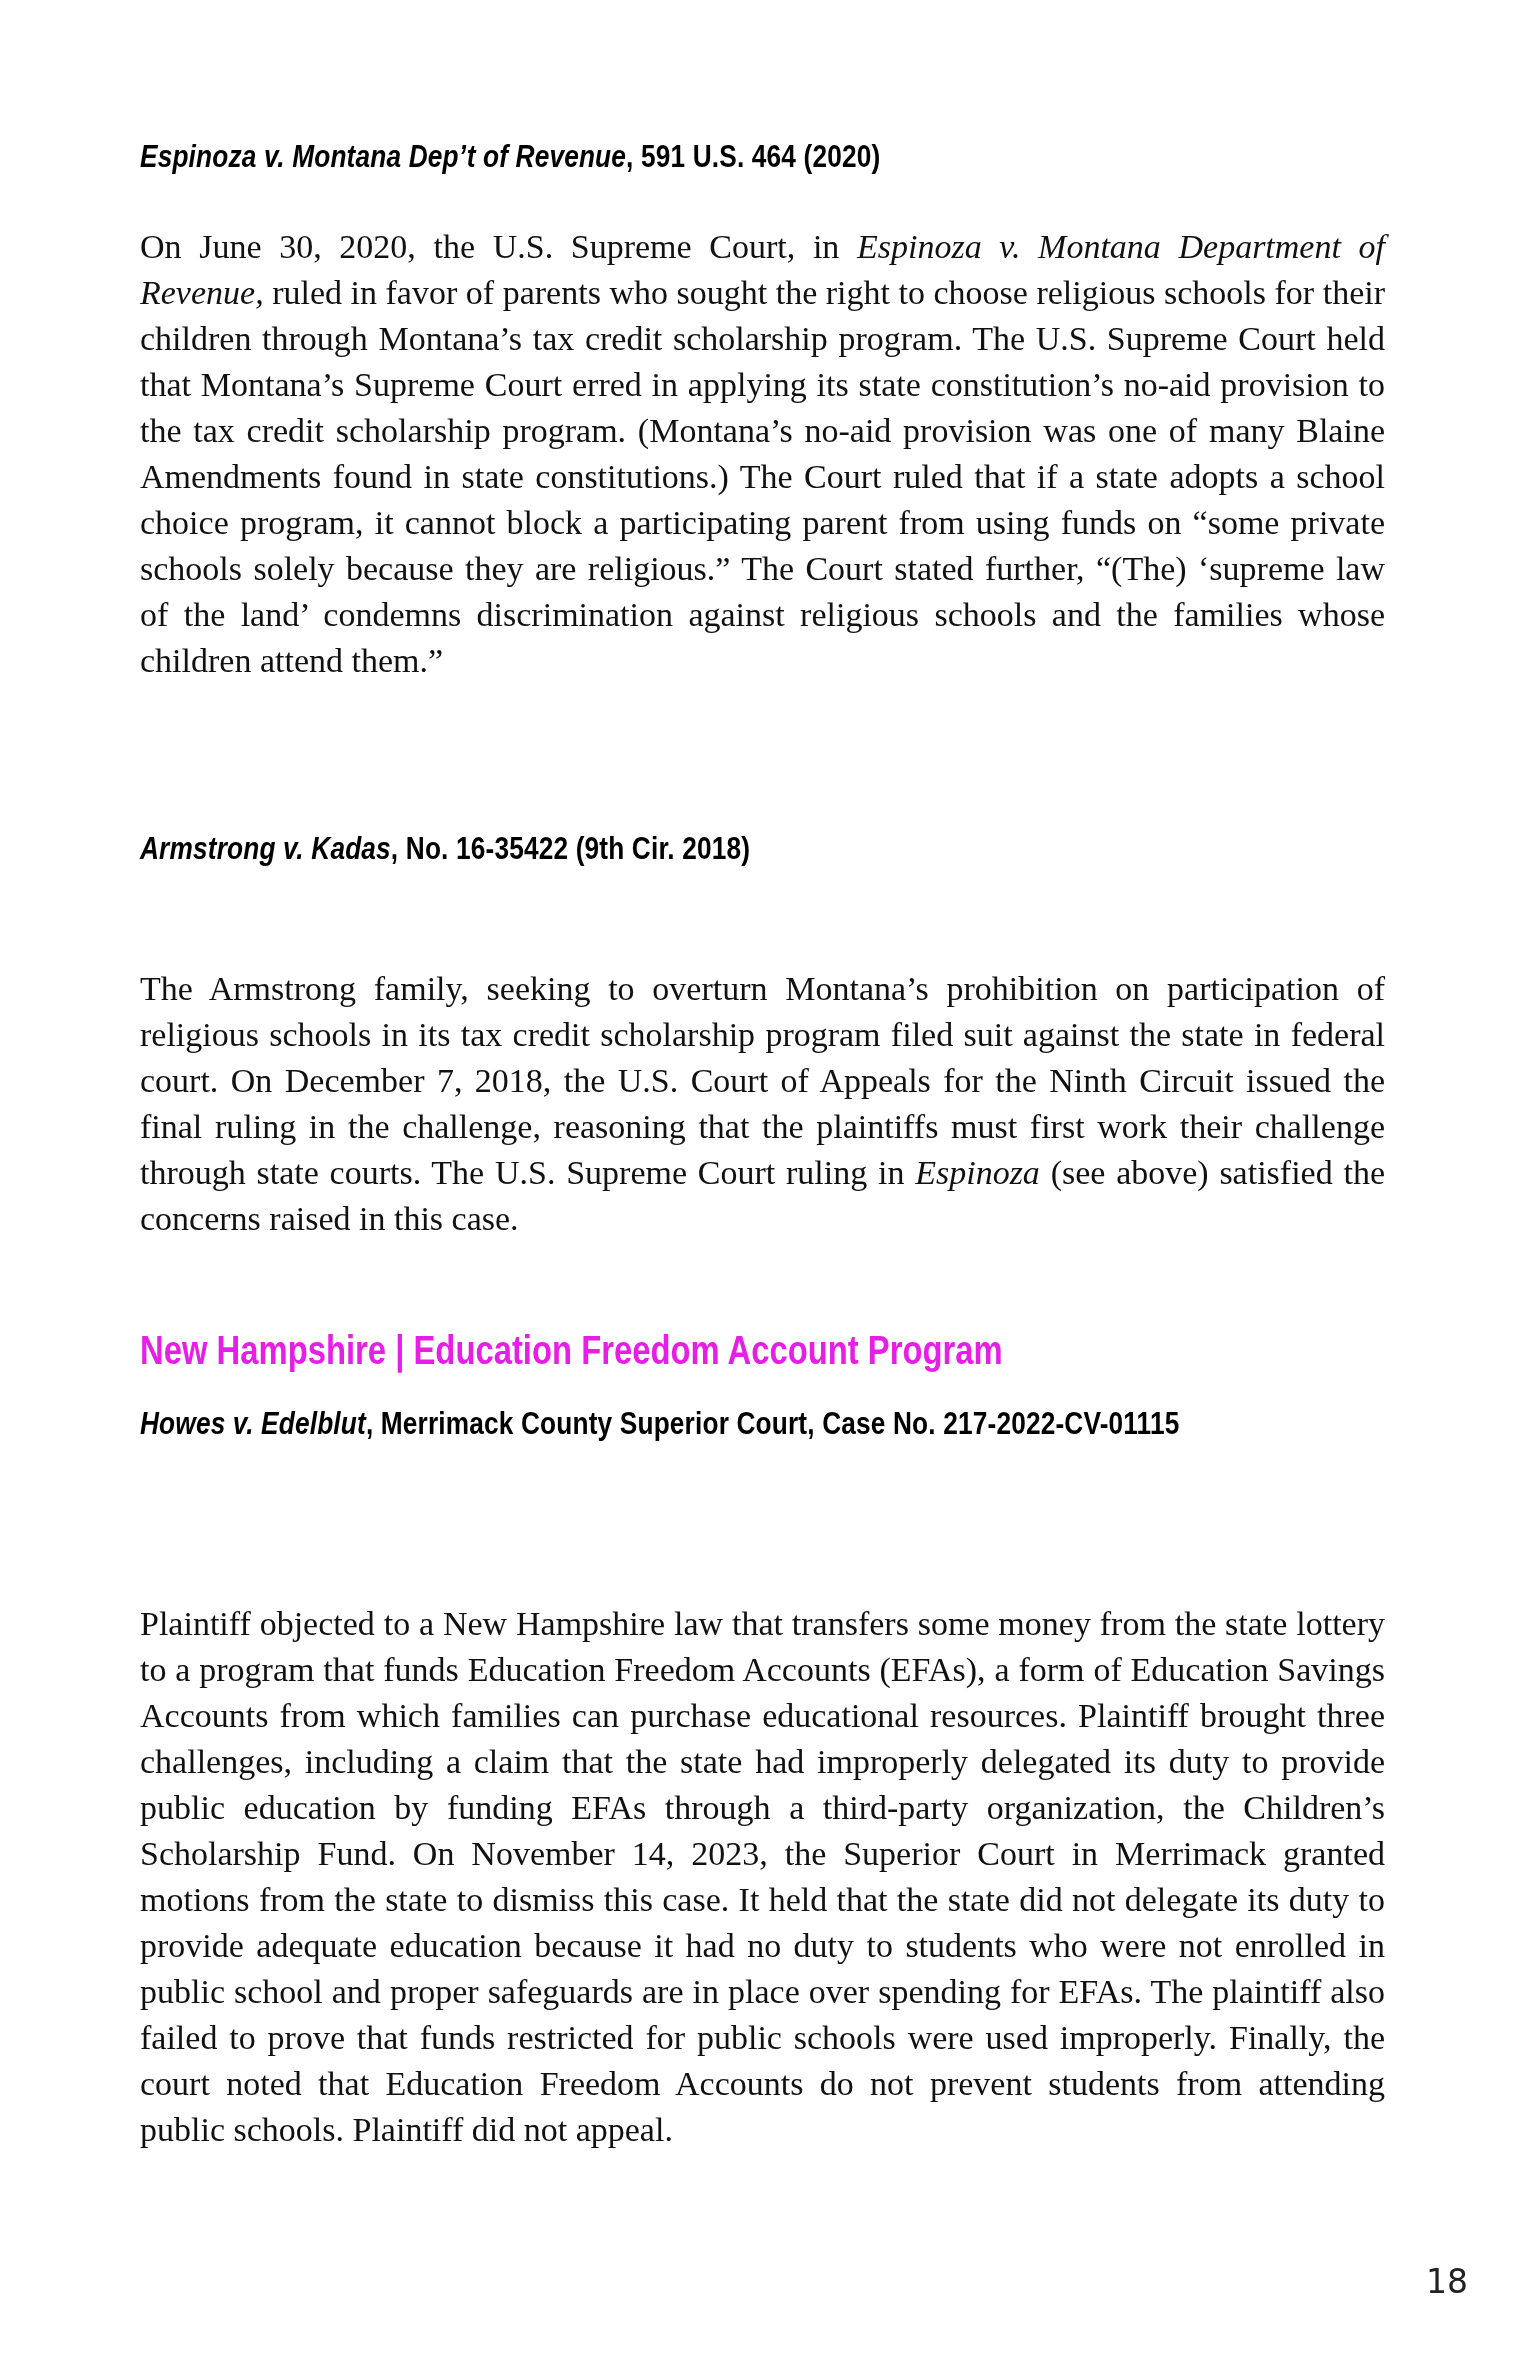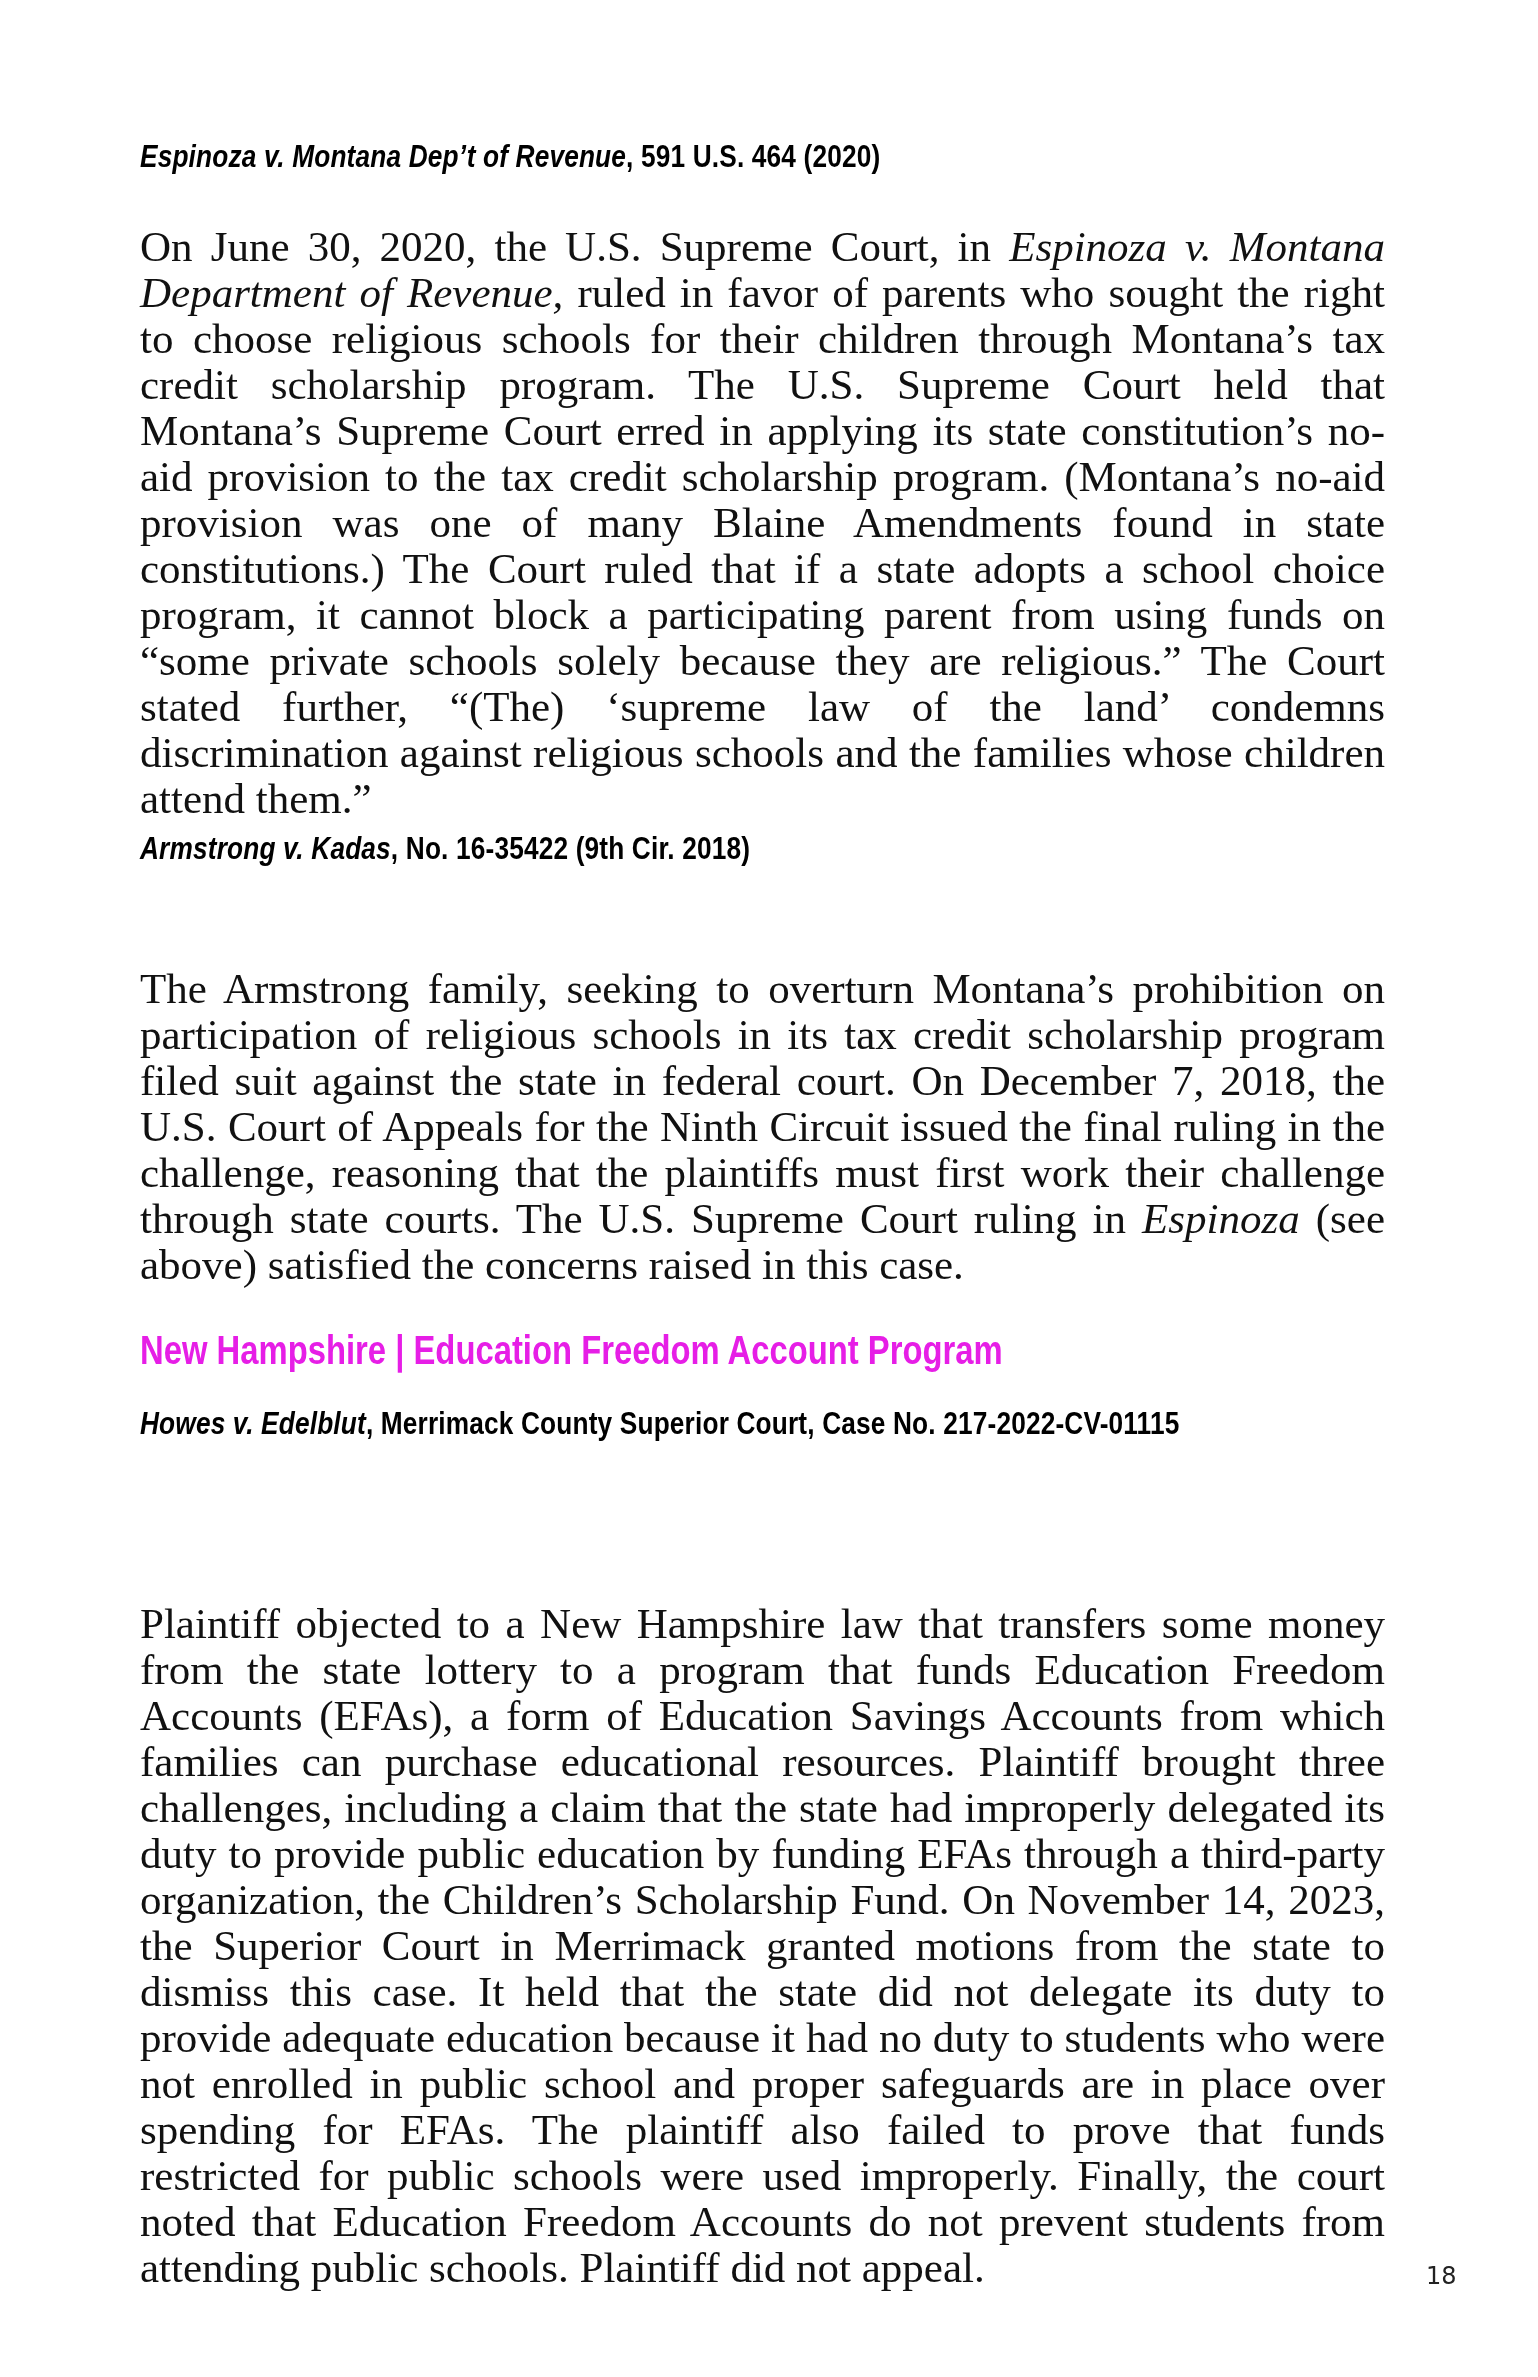--- a/index.html
+++ b/index.html
@@ -30,21 +30,21 @@
       transform-origin: left center;
       width: 122%;
       letter-spacing: 0.2px;
       color: #000;
     }
     .case-heading .case-name {
       font-style: italic;
     }
     .body-text {
       font-family: "Liberation Serif", serif;
-      font-size: 43px;
+      font-size: 34px;
       line-height: 46px;
       margin: 0;
       text-align: justify;
       color: #111;
     }
     .body-text em {
       font-style: italic;
     }
     .section-title {
       font-family: "Liberation Sans", sans-serif;
@@ -62,21 +62,21 @@
     #h-armstrong { position: absolute; top: 825px; }
     #p-armstrong { position: absolute; top: 966px; }
     #section-nh { position: absolute; top: 1324px; }
     #h-howes { position: absolute; top: 1400px; line-height: 47px; }
     #p-howes { position: absolute; top: 1601px; }
     .page-number {
       position: absolute;
       left: 1426px;
       top: 2262px;
       font-family: "DejaVu Sans", sans-serif;
-      font-size: 24px;
+      font-size: 33px;
       color: #222;
     }
   </style>
 </head>
 <body>
 
 <div class="page">
 
   <h3 id="h-espinoza" class="case-heading"><span class="case-name">Espinoza v. Montana Dep’t of Revenue</span><span>, 591 U.S. 464 (2020)</span></h3>
 

